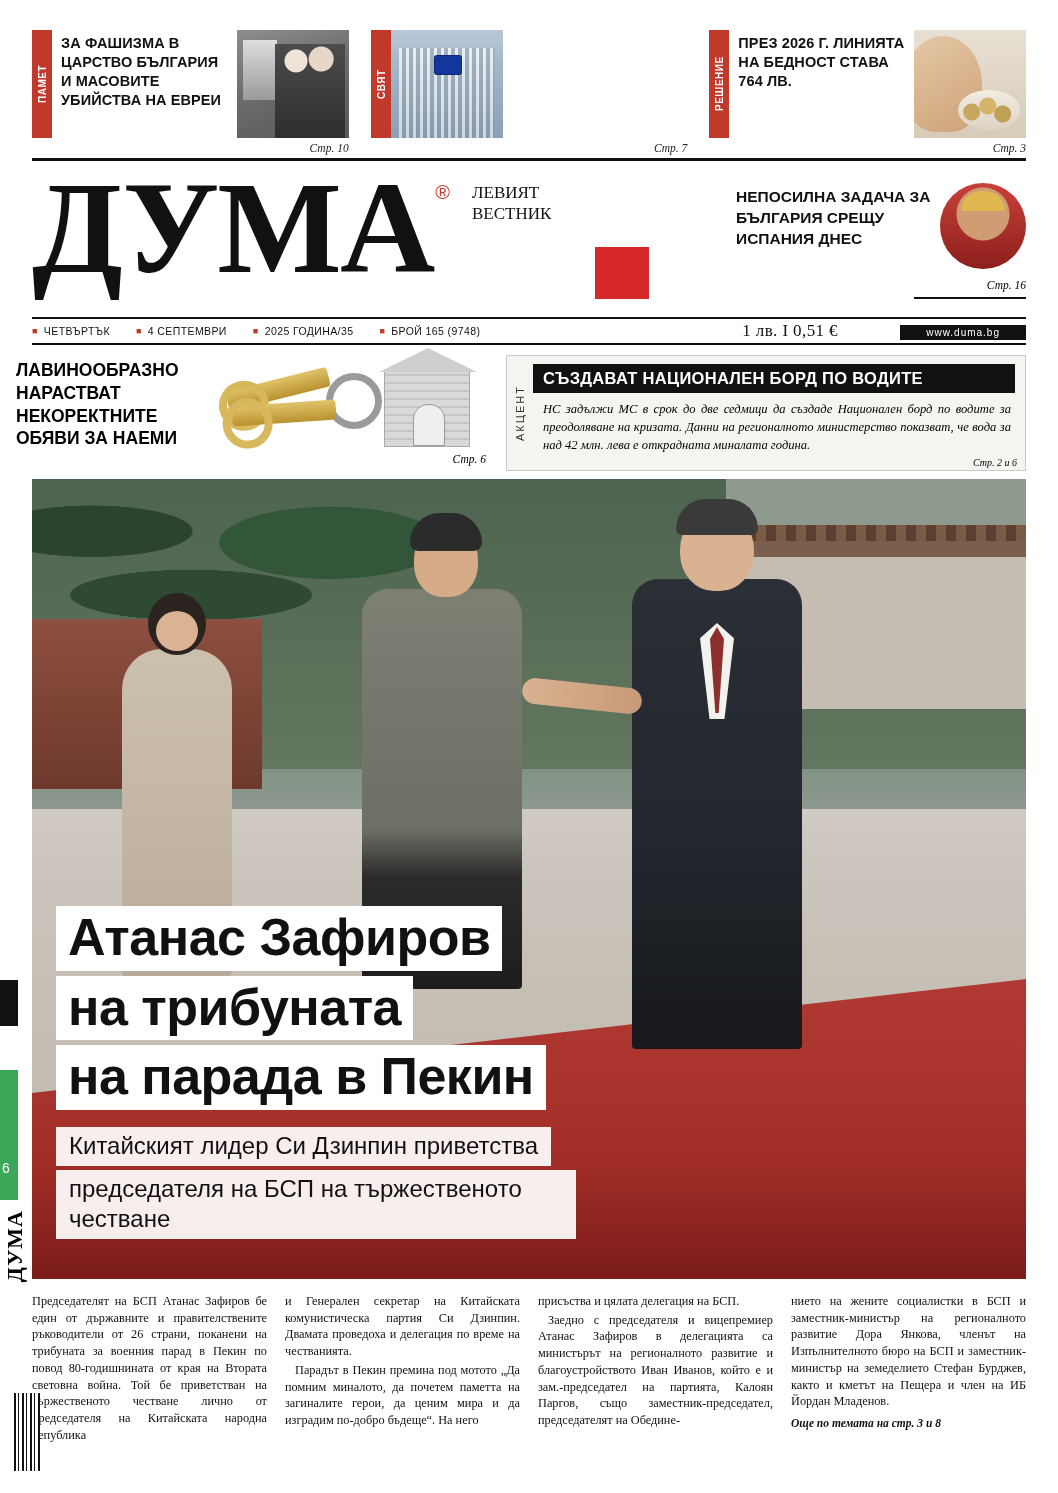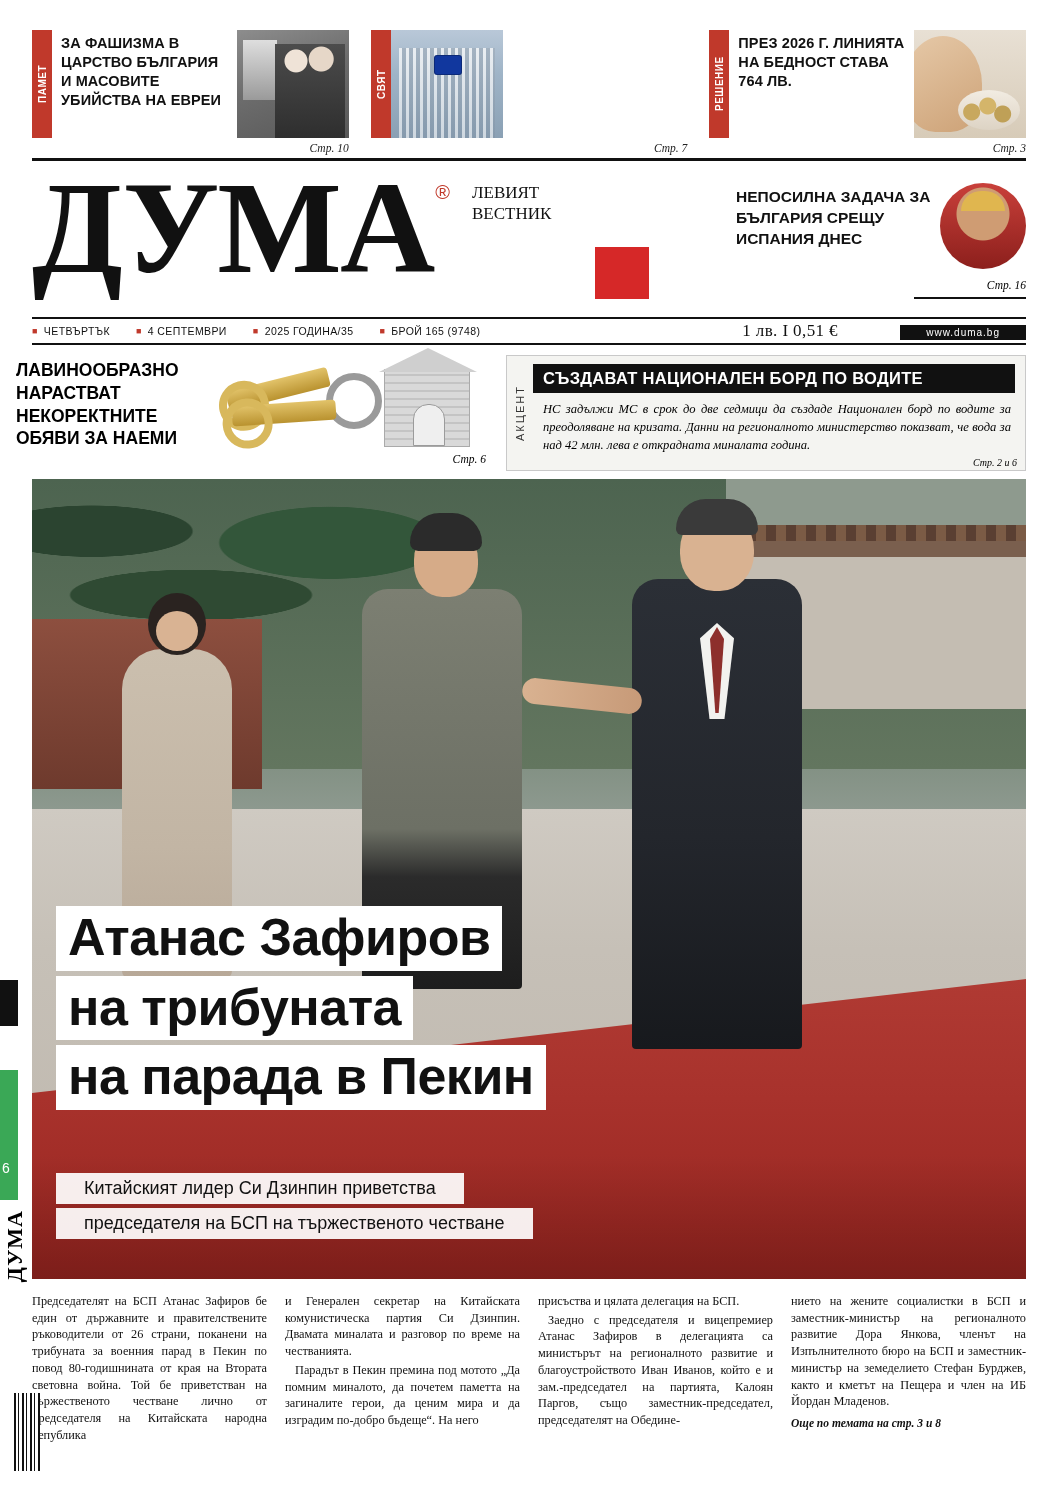--- a/index.html
+++ b/index.html
@@ -458,23 +458,23 @@
     margin-bottom: 5px;
     letter-spacing: -.5px;
   }
   .deck {
     position:absolute; left: 24px; bottom: 36px; width: 520px;
   }
   .deck-line {
     display:inline-block;
     background: rgba(255,255,255,.92);
     font-family: "Liberation Sans", sans-serif;
-    font-size: 18px;
+    font-size: 24px;
     line-height: 1.28;
-    padding: 4px 28px;
+    padding: 4px 13px;
     margin-bottom: 4px;
     color: #111;
   }
 
   
   .cols {
     display: flex;
     gap: 18px;
     padding: 14px 32px 0 32px;
   }
@@ -646,21 +646,21 @@
     </div>
   </div>
 
   <div class="cols">
 
     <div class="col">
       <p class="first">Председателят на БСП Атанас Зафиров бе един от държавните и правителствените ръководители от 26 страни, поканени на трибуната за военния парад в Пекин по повод 80-годишнината от края на Втората световна война. Той бе приветстван на тържественото честване лично от председателя на Китайската народна република</p>
     </div>
 
     <div class="col">
-      <p class="first">и Генерален секретар на Китайската комунистическа партия Си Дзинпин. Двамата миналата и разговор по време на честванията.</p>
+      <p class="first">и Генерален секретар на Китайската комунистическа партия Си Дзинпин. Двамата проведоха и делегация по време на честванията.</p>
       <p>Парадът в Пекин премина под мотото „Да помним миналото, да почетем паметта на загиналите герои, да ценим мира и да изградим по-добро бъдеще“. На него</p>
     </div>
 
     <div class="col">
       <p class="first">присъства и цялата делегация на БСП.</p>
       <p>Заедно с председателя и вицепремиер Атанас Зафиров в делегацията са министърът на регионалното развитие и благоустройството Иван Иванов, който е и зам.-председател на партията, Калоян Паргов, също заместник-председател, председателят на Обедине-</p>
     </div>
 
     <div class="col">
       <p class="first">нието на жените социалистки в БСП и заместник-министър на регионалното развитие Дора Янкова, членът на Изпълнителното бюро на БСП и заместник-министър на земеделието Стефан Бурджев, както и кметът на Пещера и член на ИБ Йордан Младенов.</p>

